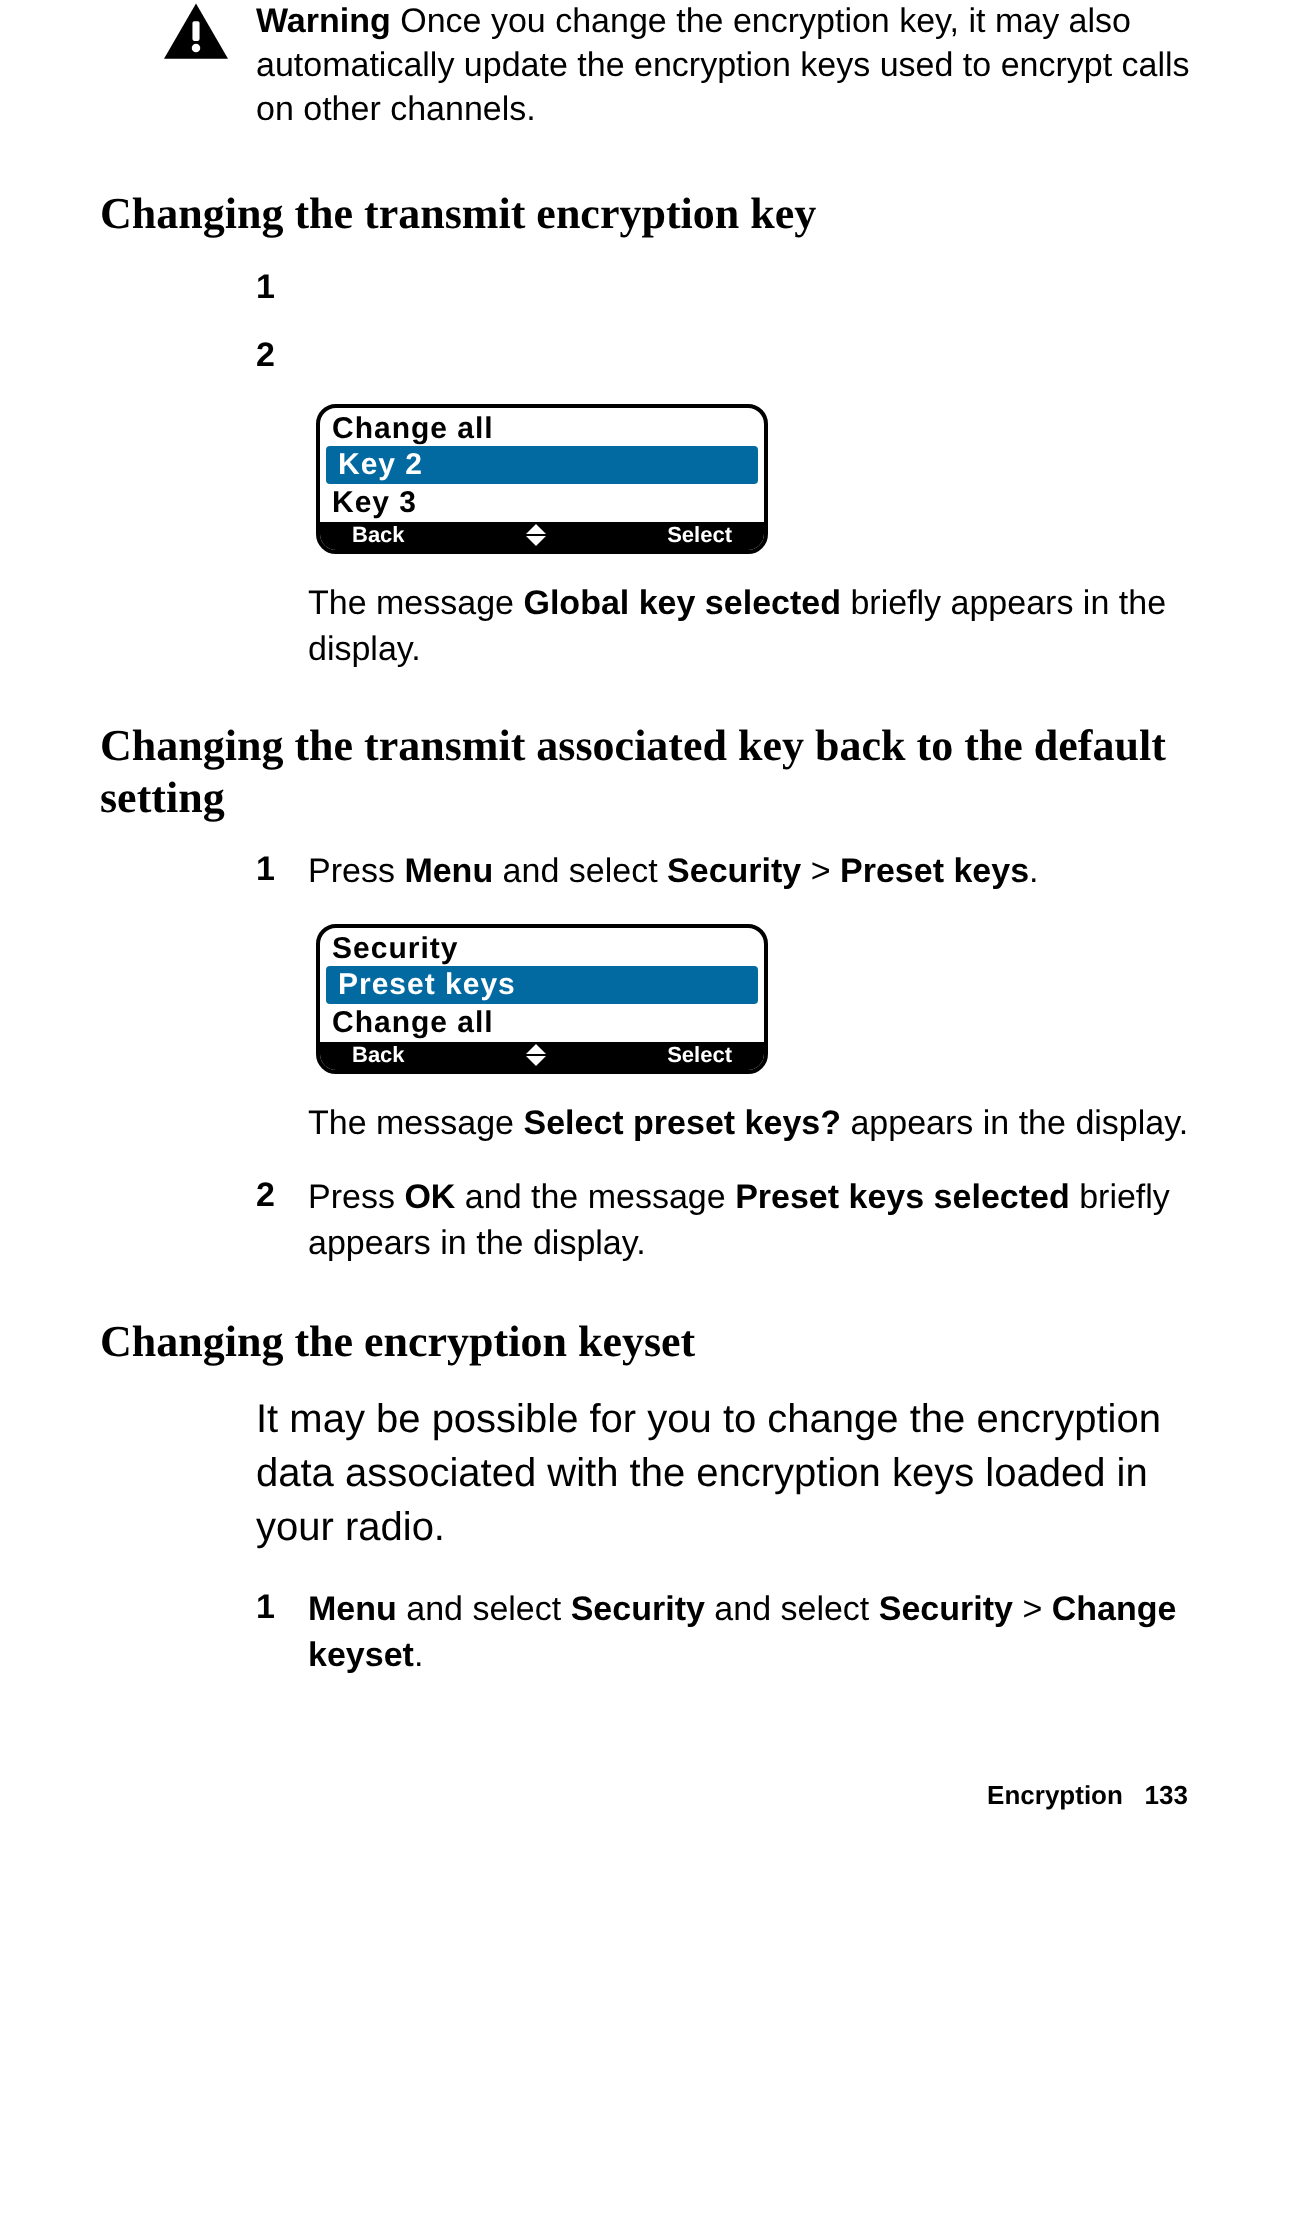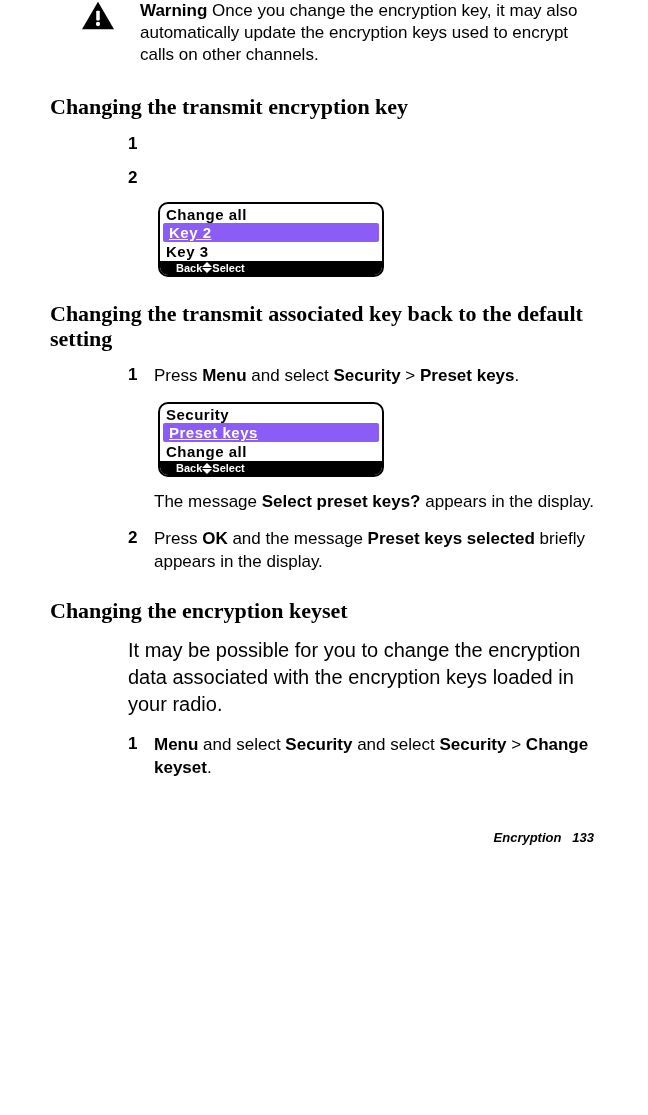--- a/index.html
+++ b/index.html
@@ -10,21 +10,21 @@
     width: 648px;
     color: #000;
     background: #fff;
   }
   .page {
     padding: 0 50px 40px 50px;
   }
   .warning-block {
     display: flex;
     align-items: flex-start;
-    gap: 24px;
+    gap: 12px;
     margin-bottom: 28px;
     padding-left: 30px;
   }
   .warning-icon {
     flex-shrink: 0;
     width: 36px;
     height: 32px;
   }
   .warning-text {
     font-size: 17px;
@@ -77,32 +77,31 @@
     letter-spacing: 0.5px;
   }
   .lcd-row {
     font-family: "Arial Black", Arial, sans-serif;
     font-weight: 900;
     font-size: 15px;
     padding: 1px 6px;
     letter-spacing: 0.5px;
   }
   .lcd-row.highlight {
-    background: #8b5cf6;
+    background: #0369a1;
     color: #fff;
     margin: 0 3px;
     border-radius: 2px;
-    text-decoration: underline;
   }
   .lcd-softbar {
     background: #000;
     color: #fff;
     display: flex;
     align-items: center;
-    justify-content: flex-start;
+    justify-content: space-between;
     padding: 1px 16px;
     font-family: Arial, sans-serif;
     font-weight: bold;
     font-size: 11px;
   }
   .lcd-center {
     display: flex;
     flex-direction: column;
     align-items: center;
     line-height: 5px;
@@ -113,21 +112,21 @@
     border-right: 5px solid transparent;
   }
   .tri-up { border-bottom: 5px solid #fff; margin-bottom: 1px;}
   .tri-down { border-top: 5px solid #fff; }
   .footer {
     text-align: right;
     font-size: 13px;
     margin-top: 50px;
     padding-right: 4px;
   }
-  .footer b { font-weight: bold; font-style: italic; }
+  .footer b { font-weight: bold; }
 </style>
 </head>
 <body>
 
 <div class="page">
 
   <div class="warning-block">
     <svg class="warning-icon" viewBox="0 0 40 36">
       <path d="M20 2 L38 33 L2 33 Z" fill="#000"></path>
       <rect x="18" y="12" width="4" height="11" fill="#fff" rx="1"></rect>
@@ -156,20 +155,28 @@
     <div class="lcd-softbar">
       <span>Back</span>
       <span class="lcd-center">
           <span class="tri-up"></span>
           <span class="tri-down"></span>
         </span>
       <span>Select</span>
     </div>
   </div>
 
+  <div class="steps">
+    <div class="step">
+      <div class="step-num"></div>
+      <div class="step-body">
+        <span>The message </span><b>Global key selected</b><span> briefly appears in the display.</span>
+      </div>
+    </div>
+  </div>
 
   <h2>Changing the transmit associated key back to the default setting</h2>
   <div class="steps">
     <div class="step">
       <div class="step-num">1</div>
       <div class="step-body">
         <span>Press </span><b>Menu</b><span> and select </span><b>Security</b><span> &gt; </span><b>Preset keys</b><span>.</span>
       </div>
     </div>
   </div>

